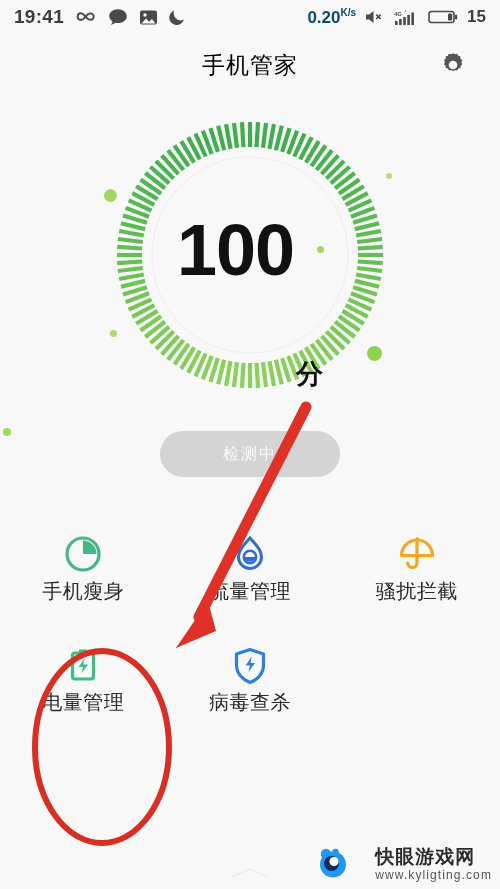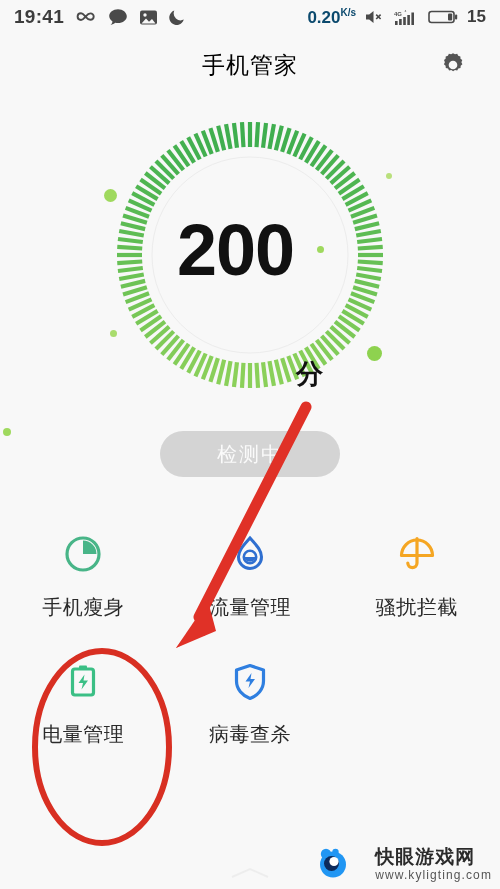--- a/index.html
+++ b/index.html
@@ -58,32 +58,32 @@
   .dot { position:absolute; border-radius:50%; }
 
   
   .scan-btn {
     position:absolute; left:50%; transform:translateX(-50%);
     top:431px; width:180px; height:46px; border-radius:23px;
     background:#d4d4d4; border:none;
     display:flex; align-items:center; justify-content:center;
     cursor:pointer;
   }
-  .scan-btn span { color:#fafafa; font-size:20px; letter-spacing:2px; }
+  .scan-btn span { color:#fafafa; font-size:16px; letter-spacing:2px; }
 
   
   .grid {
     position:absolute; left:0; top:530px; width:500px;
     display:grid; grid-template-columns:repeat(3,1fr); row-gap:36px;
   }
   .cell {
     display:flex; flex-direction:column; align-items:center; cursor:pointer;
   }
   .cell-icon { width:48px; height:48px; display:flex; align-items:center; justify-content:center; }
-  .cell-label { margin-top:16px; font-size:20px; color:#2b2b2b; letter-spacing:.5px; }
+  .cell-label { font-size:20px; color:#2b2b2b; letter-spacing:.5px; }
 
   
   .annot { position:absolute; left:0; top:0; width:500px; height:889px; pointer-events:none; }
 
   
   .watermark {
     position:absolute; right:8px; bottom:6px;
     display:flex; align-items:center; gap:21px;
   }
   .wm-text { display:flex; flex-direction:column; line-height:1; }
@@ -276,21 +276,21 @@
             <line x1="101.70" y1="54.02" x2="92.84" y2="30.64" stroke="rgb(65,175,79)" stroke-width="4.2"></line>
             <line x1="107.87" y1="51.89" x2="100.43" y2="28.02" stroke="rgb(65,175,79)" stroke-width="4.2"></line>
             <line x1="114.15" y1="50.14" x2="108.17" y2="25.86" stroke="rgb(64,174,79)" stroke-width="4.2"></line>
             <line x1="120.53" y1="48.77" x2="116.03" y2="24.18" stroke="rgb(64,174,79)" stroke-width="4.2"></line>
             <line x1="126.98" y1="47.79" x2="123.97" y2="22.97" stroke="rgb(63,174,79)" stroke-width="4.2"></line>
             <line x1="133.48" y1="47.20" x2="131.97" y2="22.24" stroke="rgb(63,174,79)" stroke-width="4.2"></line>
           </g>
       </svg>
     </div>
     <div class="score">
-      <span class="score-num">200</span>
+      <span class="score-num">100</span>
       <span class="score-unit">分</span>
     </div>
   </div>
   <div id="dots-layer">
       <span class="dot" style="left: 103.5px; top: 188.5px; width: 13px; height: 13px; background: rgb(159, 217, 94);"></span>
       <span class="dot" style="left: 386px; top: 173px; width: 6px; height: 6px; background: rgb(185, 224, 124);"></span>
       <span class="dot" style="left: 316.5px; top: 245.5px; width: 7px; height: 7px; background: rgb(159, 217, 94);"></span>
       <span class="dot" style="left: 109.5px; top: 329.5px; width: 7px; height: 7px; background: rgb(169, 220, 109);"></span>
       <span class="dot" style="left: 366.5px; top: 345.5px; width: 15px; height: 15px; background: rgb(142, 210, 79);"></span>
       <span class="dot" style="left: 3px; top: 428px; width: 8px; height: 8px; background: rgb(159, 217, 94);"></span>

